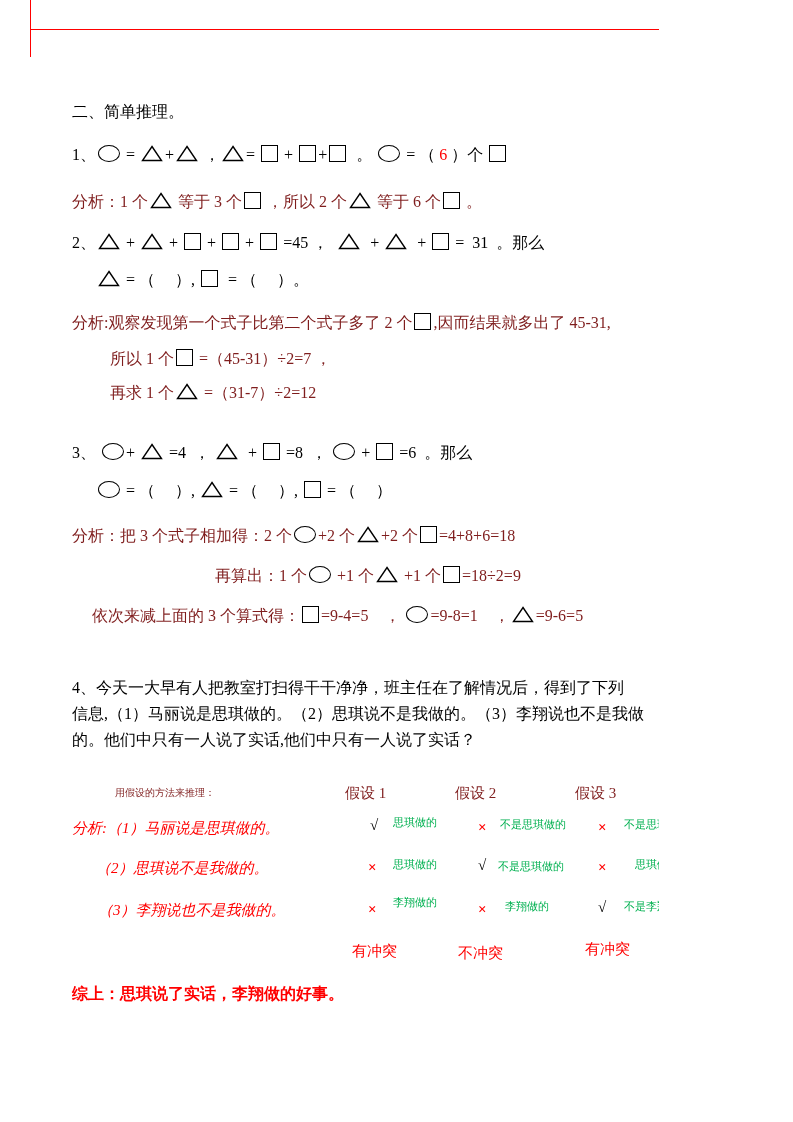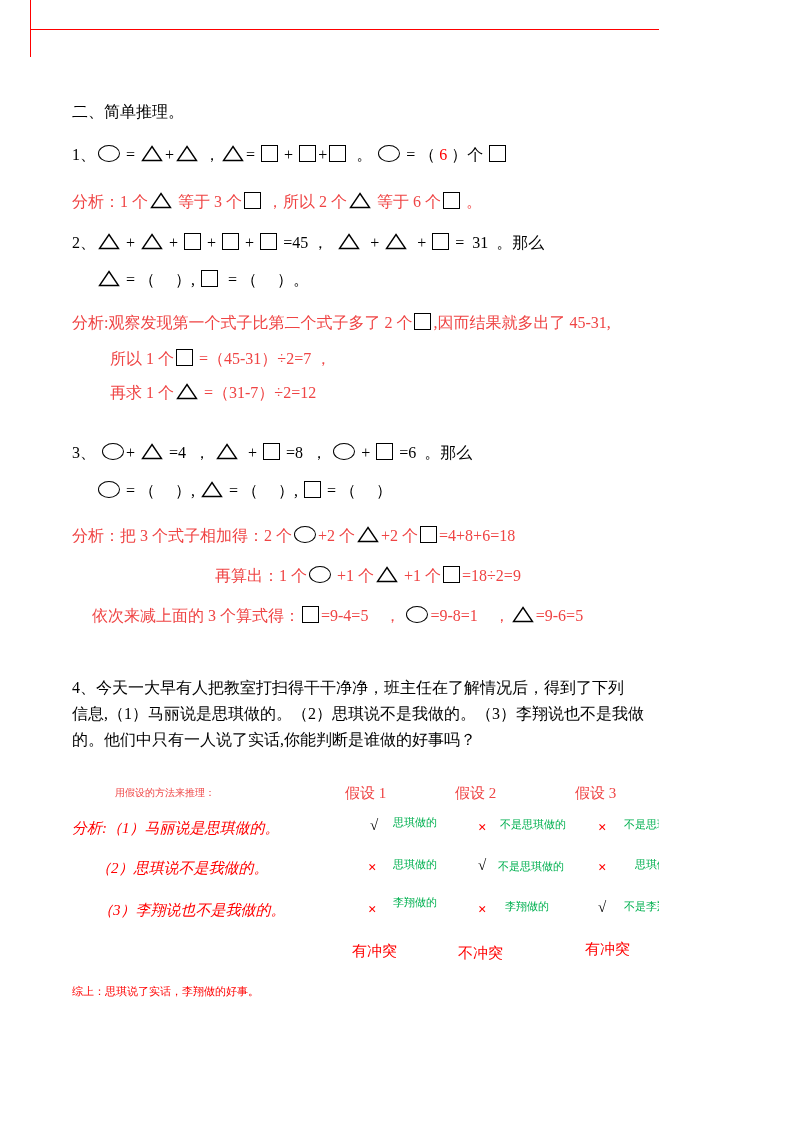--- a/index.html
+++ b/index.html
@@ -7,29 +7,29 @@
     position:relative;
     width:659px;height:1122px;
     background:#ffffff;
     font-family:"Liberation Serif","DejaVu Serif",serif;
     color:#000;
     overflow:hidden;
   }
   .redline-h{position:absolute;left:30px;top:29px;width:733px;border-top:1.6px solid #ff0000;}
   .redline-v{position:absolute;left:30px;top:0;height:57px;border-left:1.6px solid #ff0000;}
   .line{position:absolute;font-size:16px;white-space:pre;line-height:24px;}
-  .red{color:#ef4444;text-align:right;}
+  .red{color:#7f1d1d;text-align:right;}
   .shape-circle{display:inline-block;width:20px;height:15px;border:1.4px solid #000;border-radius:50%;vertical-align:-2px;margin:0 2px;background:#fff;}
   .shape-square{display:inline-block;width:15px;height:15px;border:1.4px solid #000;vertical-align:-2px;margin:0 2px;background:#fff;}
   .shape-triangle{vertical-align:-2px;margin:0 2px;}
   .statement{position:absolute;font-size:15px;color:#ff0000;white-space:pre;font-style:italic;}
   .cell-mark{position:absolute;font-size:15px;font-weight:bold;}
   .cell-label{position:absolute;font-size:11px;color:#00b050;white-space:pre;}
   .verdict{position:absolute;font-size:15px;color:#ff0000;}
-  .conclusion{position:absolute;font-size:11px;color:#ff0000;font-weight:normal;white-space:pre;}
+  .conclusion{position:absolute;font-size:16px;color:#ff0000;font-weight:bold;white-space:pre;}
 </style>
 </head>
 <body>
 
 <div class="page">
 
   <div class="redline-v"></div>
   <div class="redline-h"></div>
 
   <div class="line" style="left:72px;top:100px">二、简单推理。</div>
@@ -78,21 +78,21 @@
       </svg><span>+2 个</span><span class="shape-square"></span><span>=4+8+6=18</span></div>
   <div class="line red" style="left:215px;top:564px"><span>再算出：1 个</span><span class="shape-circle"></span><span> +1 个</span><svg width="22" height="17" class="shape-triangle">
         <polygon points="11,1.5 20.5,15.5 1.5,15.5" fill="none" stroke="#000" stroke-width="1.4"></polygon>
       </svg><span> +1 个</span><span class="shape-square"></span><span>=18÷2=9</span></div>
   <div class="line red" style="left:92px;top:604px"><span>依次来减上面的 3 个算式得：</span><span class="shape-square"></span><span>=9-4=5    ， </span><span class="shape-circle"></span><span>=9-8=1    ，</span><svg width="22" height="17" class="shape-triangle">
         <polygon points="11,1.5 20.5,15.5 1.5,15.5" fill="none" stroke="#000" stroke-width="1.4"></polygon>
       </svg><span>=9-6=5</span></div>
 
   <div class="line" style="left:72px;top:676px">4、今天一大早有人把教室打扫得干干净净，班主任在了解情况后，得到了下列</div>
   <div class="line" style="left:72px;top:702px">信息,（1）马丽说是思琪做的。（2）思琪说不是我做的。（3）李翔说也不是我做</div>
-  <div class="line" style="left:72px;top:728px">的。他们中只有一人说了实话,你能判断是谁做的好事吗？</div>
+  <div class="line" style="left:72px;top:728px">的。他们中只有一人说了实话,他们中只有一人说了实话？</div>
 
   <div class="line red" style="left:115px;top:781px;font-size:10px">用假设的方法来推理：</div>
   <div class="line red" style="left:345px;top:781px;font-size:15px">假设 1</div>
   <div class="line red" style="left:455px;top:781px;font-size:15px">假设 2</div>
   <div class="line red" style="left:575px;top:781px;font-size:15px">假设 3</div>
 
   <div class="statement" style="left:72px;top:819px">分析:（1）马丽说是思琪做的。</div>
   <span class="cell-mark" style="left: 370px; top: 817px; color: rgb(0, 0, 0);">√</span>
   <span class="cell-label" style="left:393px;top:815px">思琪做的</span>
   <span class="cell-mark" style="left: 478px; top: 819px; color: rgb(255, 0, 0);">×</span>

